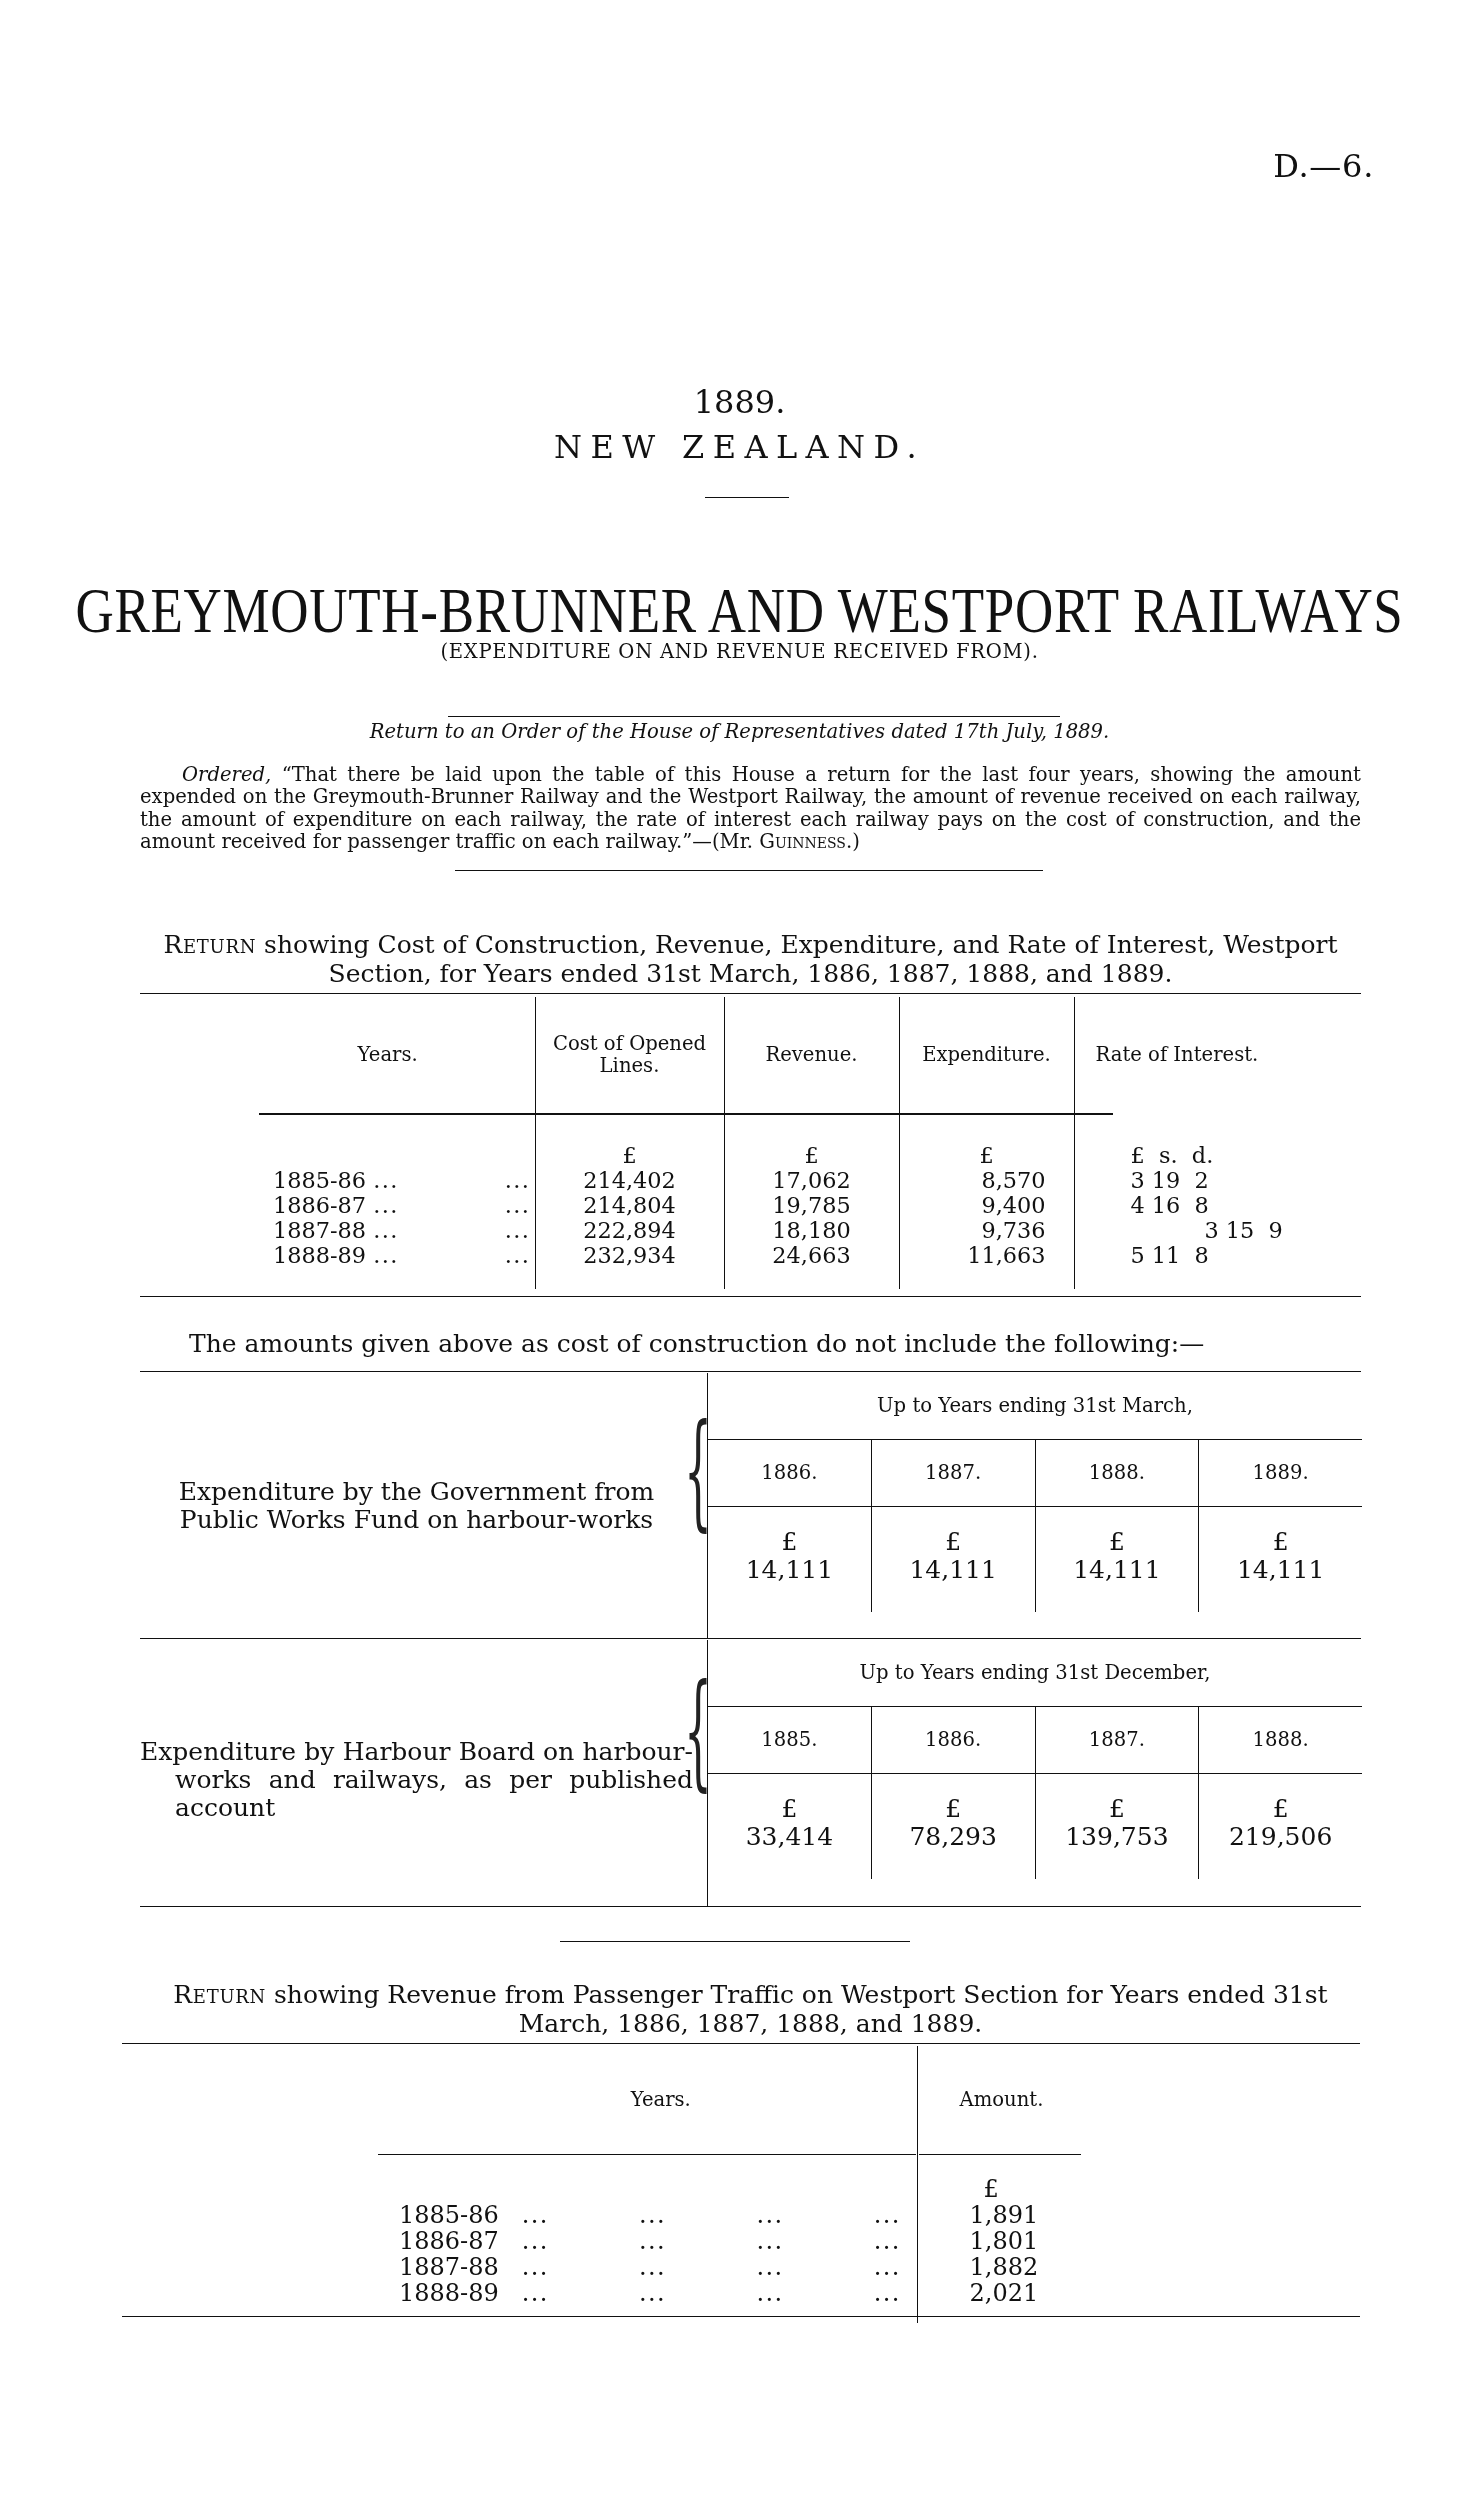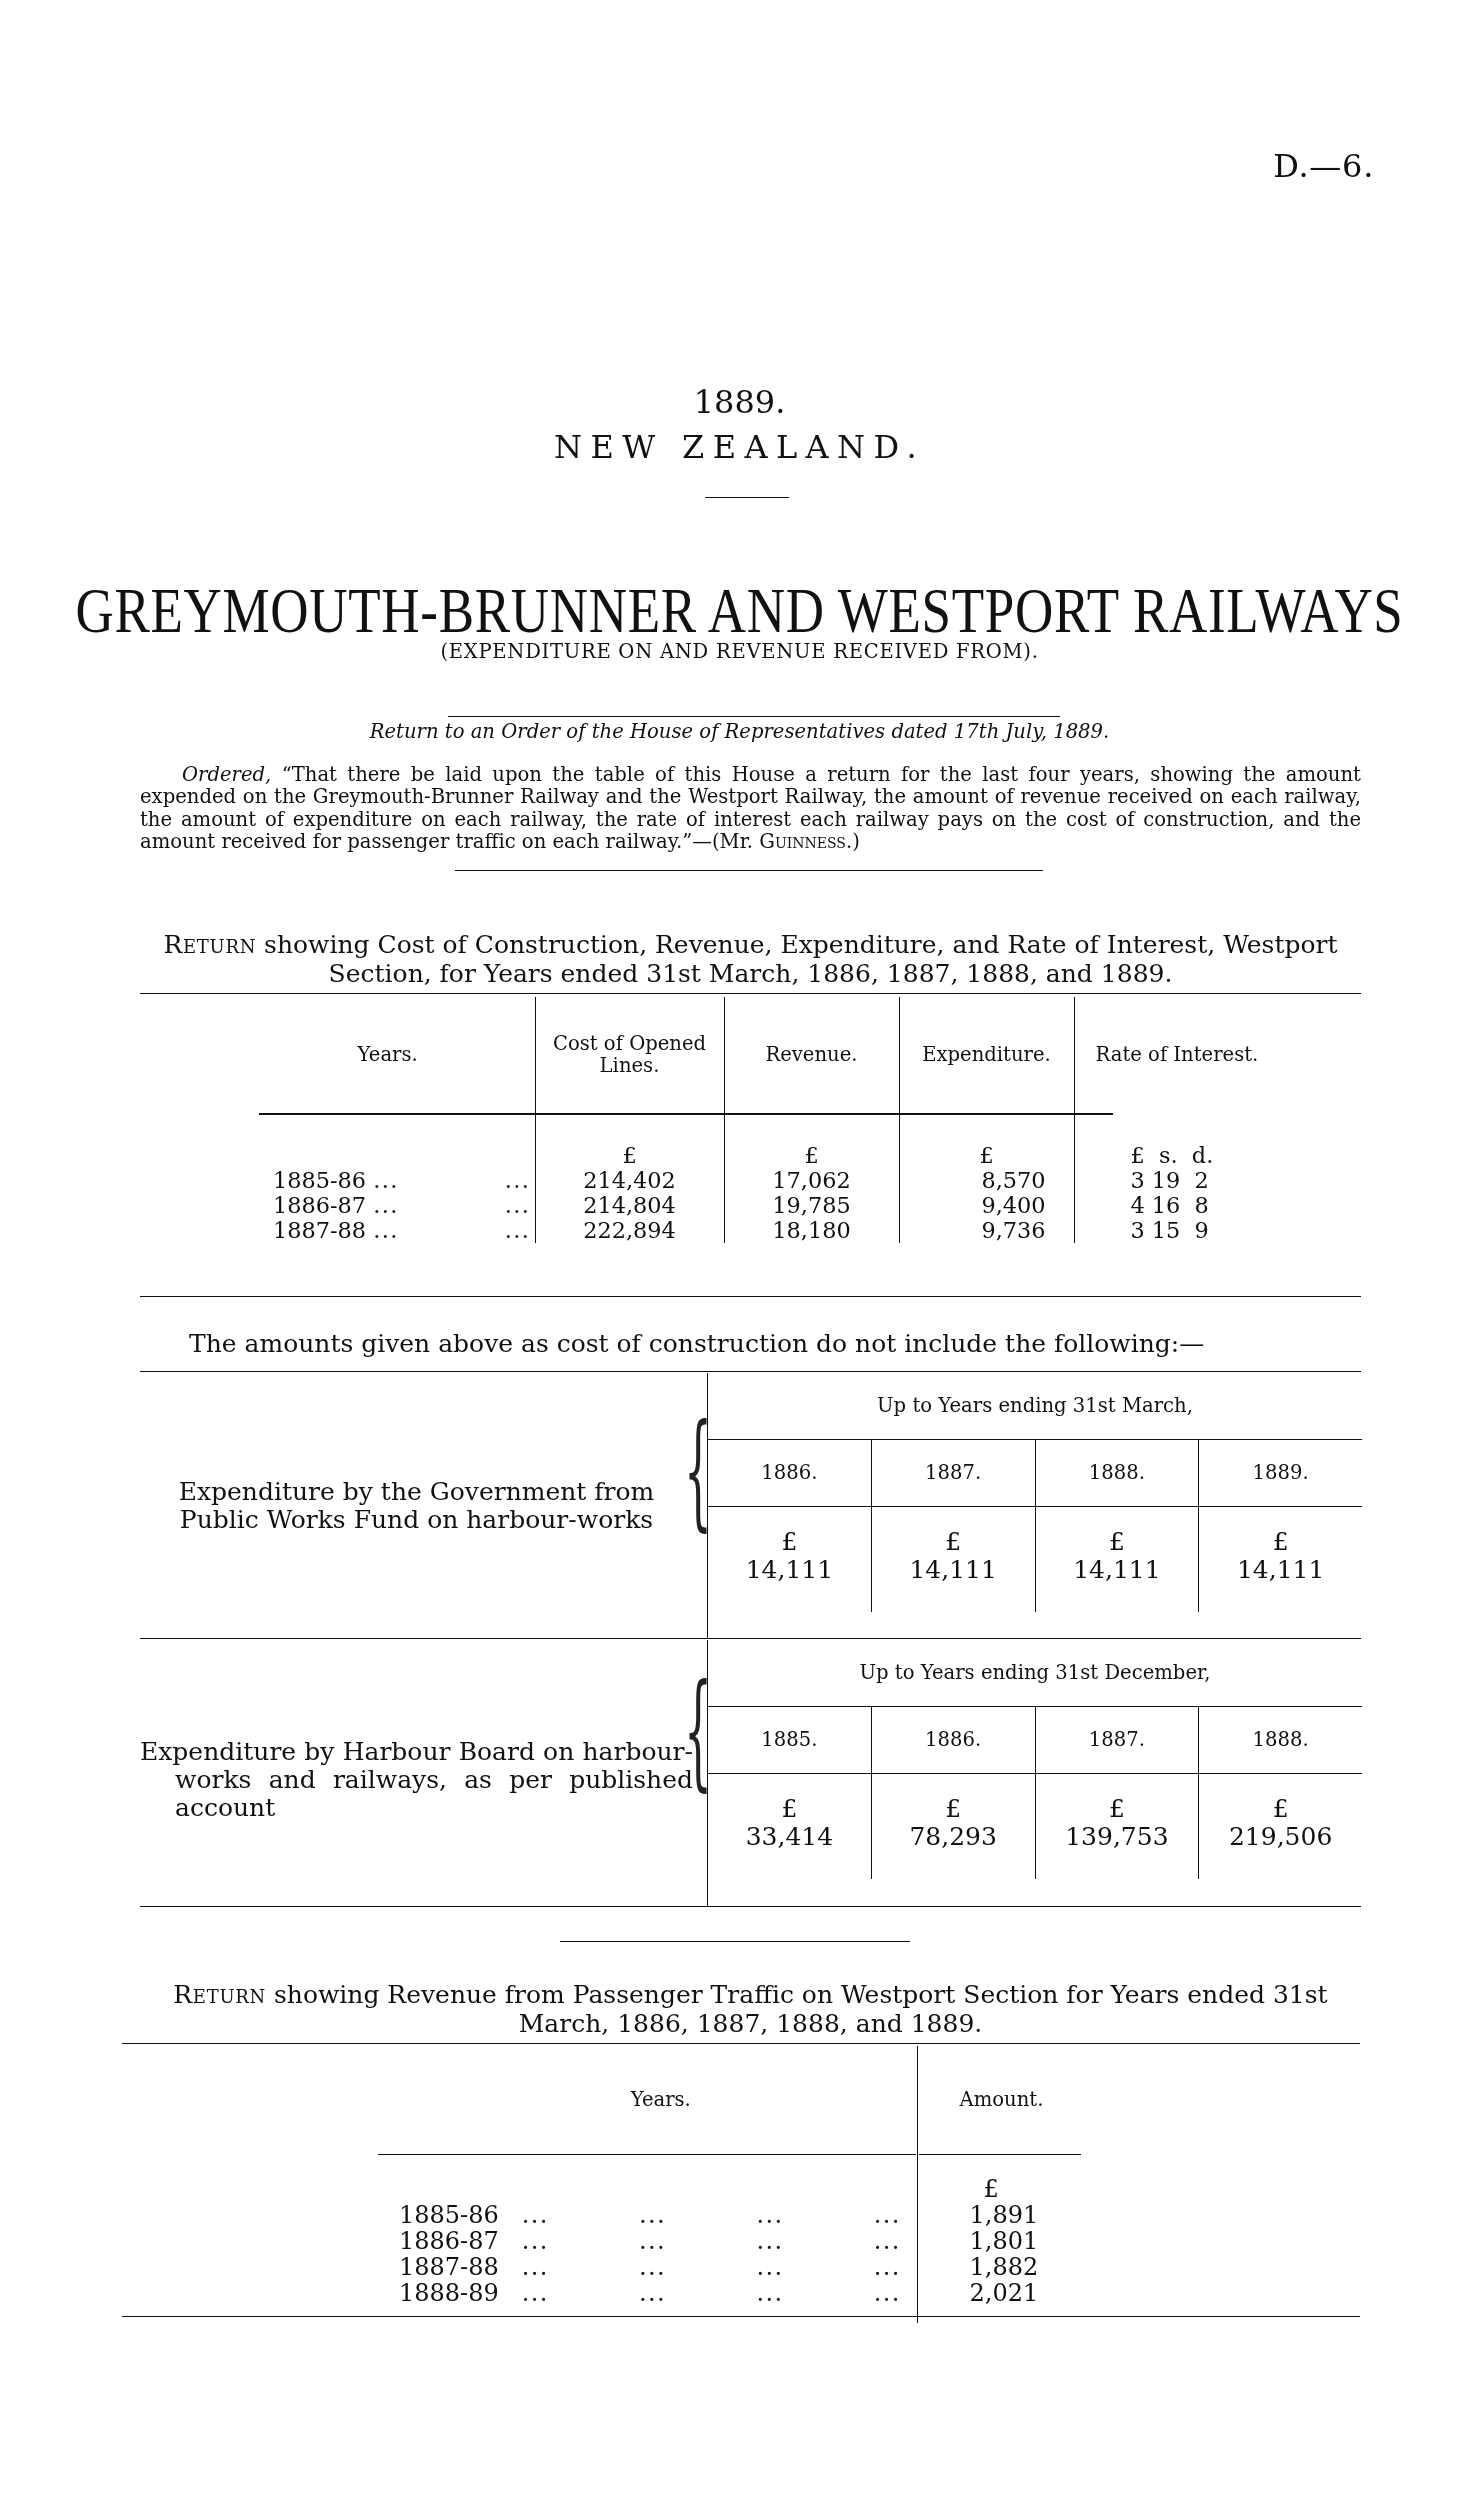--- a/index.html
+++ b/index.html
@@ -100,21 +100,28 @@
     <td class="vl">214,804</td>
     <td class="vl">19,785</td>
     <td class="vl" style="text-align:right; padding-right:28px">9,400</td>
     <td class="vl" style="text-align:left; padding-left:56px; white-space:pre">4 16  8</td>
   </tr>
   <tr class="amounts">
     <td class="ycol"><span>1887-88</span> <span class="dots">...</span><span class="dots" style="float:right">...</span></td>
     <td class="vl">222,894</td>
     <td class="vl">18,180</td>
     <td class="vl" style="text-align:right; padding-right:28px">9,736</td>
-    <td class="vl" style="text-align:left; padding-left:56px; white-space:pre">3 15  9</td>
+    <td class="vl" style="text-align:center; padding-left:56px; white-space:pre">3 15  9</td>
+  </tr>
+  <tr class="amounts">
+    <td class="ycol" style="padding-bottom:21px"><span>1888-89</span> <span class="dots">...</span><span class="dots" style="float:right">...</span></td>
+    <td class="vl" style="padding-bottom:21px">232,934</td>
+    <td class="vl" style="padding-bottom:21px">24,663</td>
+    <td class="vl" style="text-align:right; padding-right:28px; padding-bottom:21px">11,663</td>
+    <td class="vl" style="text-align:left; padding-left:56px; white-space:pre; padding-bottom:21px">5 11  8</td>
   </tr>
 </tbody>
   </table>
 <div class="abs rule" style="left:140px; top:1296px; width:1221px;"></div>
 
 <div class="abs notice">The amounts given above as cost of construction do not include the following:—</div>
 <div class="abs rule" style="left:140px; top:1371px; width:1221px;"></div>
 
 <div class="box" style="top:1373px; height:266px;">
   <div class="desc" style="top:105px; text-align:center;">Expenditure by the Government from Public Works Fund on harbour-works</div>

